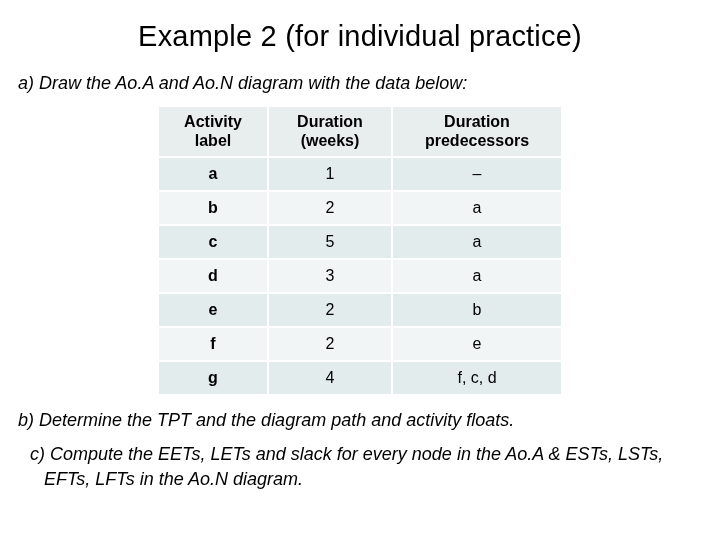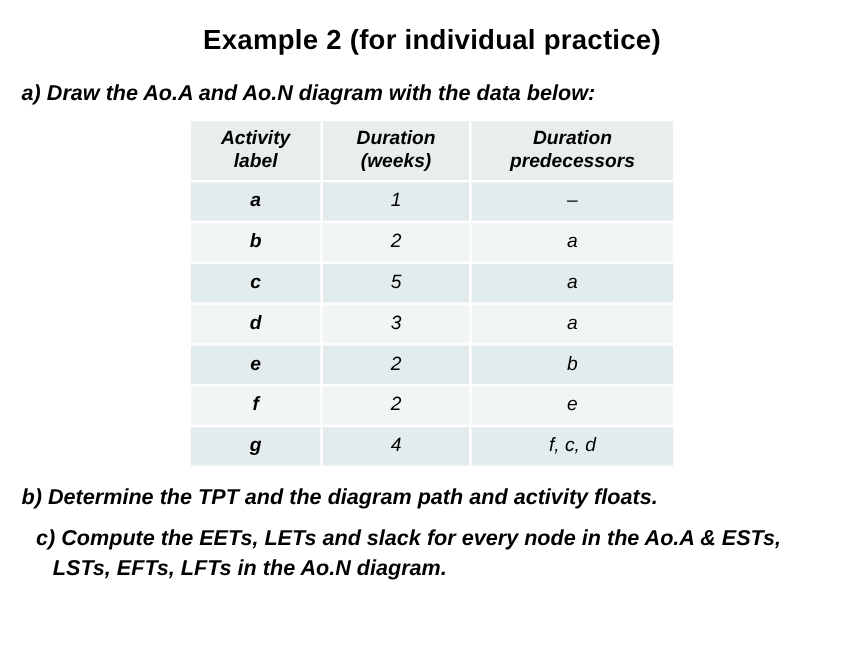--- a/index.html
+++ b/index.html
@@ -5,41 +5,40 @@
   * { margin: 0; padding: 0; box-sizing: border-box; }
   body {
     width: 720px;
     height: 540px;
     background: #fff;
     font-family: Arial, Helvetica, sans-serif;
     color: #000;
     padding: 20px 18px 0 18px;
   }
   .title {
-    font-size: 23px;
-    font-weight: 700;
+    font-size: 29px;
+    font-weight: 400;
     text-align: center;
     margin-bottom: 18px;
     letter-spacing: 0.2px;
   }
   .prompt {
     font-size: 18px;
-    font-weight: bold;
+    font-weight: normal;
     font-style: italic;
     margin-bottom: 10px;
     line-height: 1.35;
   }
   .prompt-indent {
     padding-left: 26px;
     text-indent: -14px;
   }
   table {
     border-collapse: collapse;
     margin: 0 auto 12px auto;
-    font-style: italic;
   }
   th, td {
     border: 2px solid #fff;
     text-align: center;
     vertical-align: middle;
     font-size: 16px;
   }
   th {
     background: #e8edee;
     font-weight: bold;

